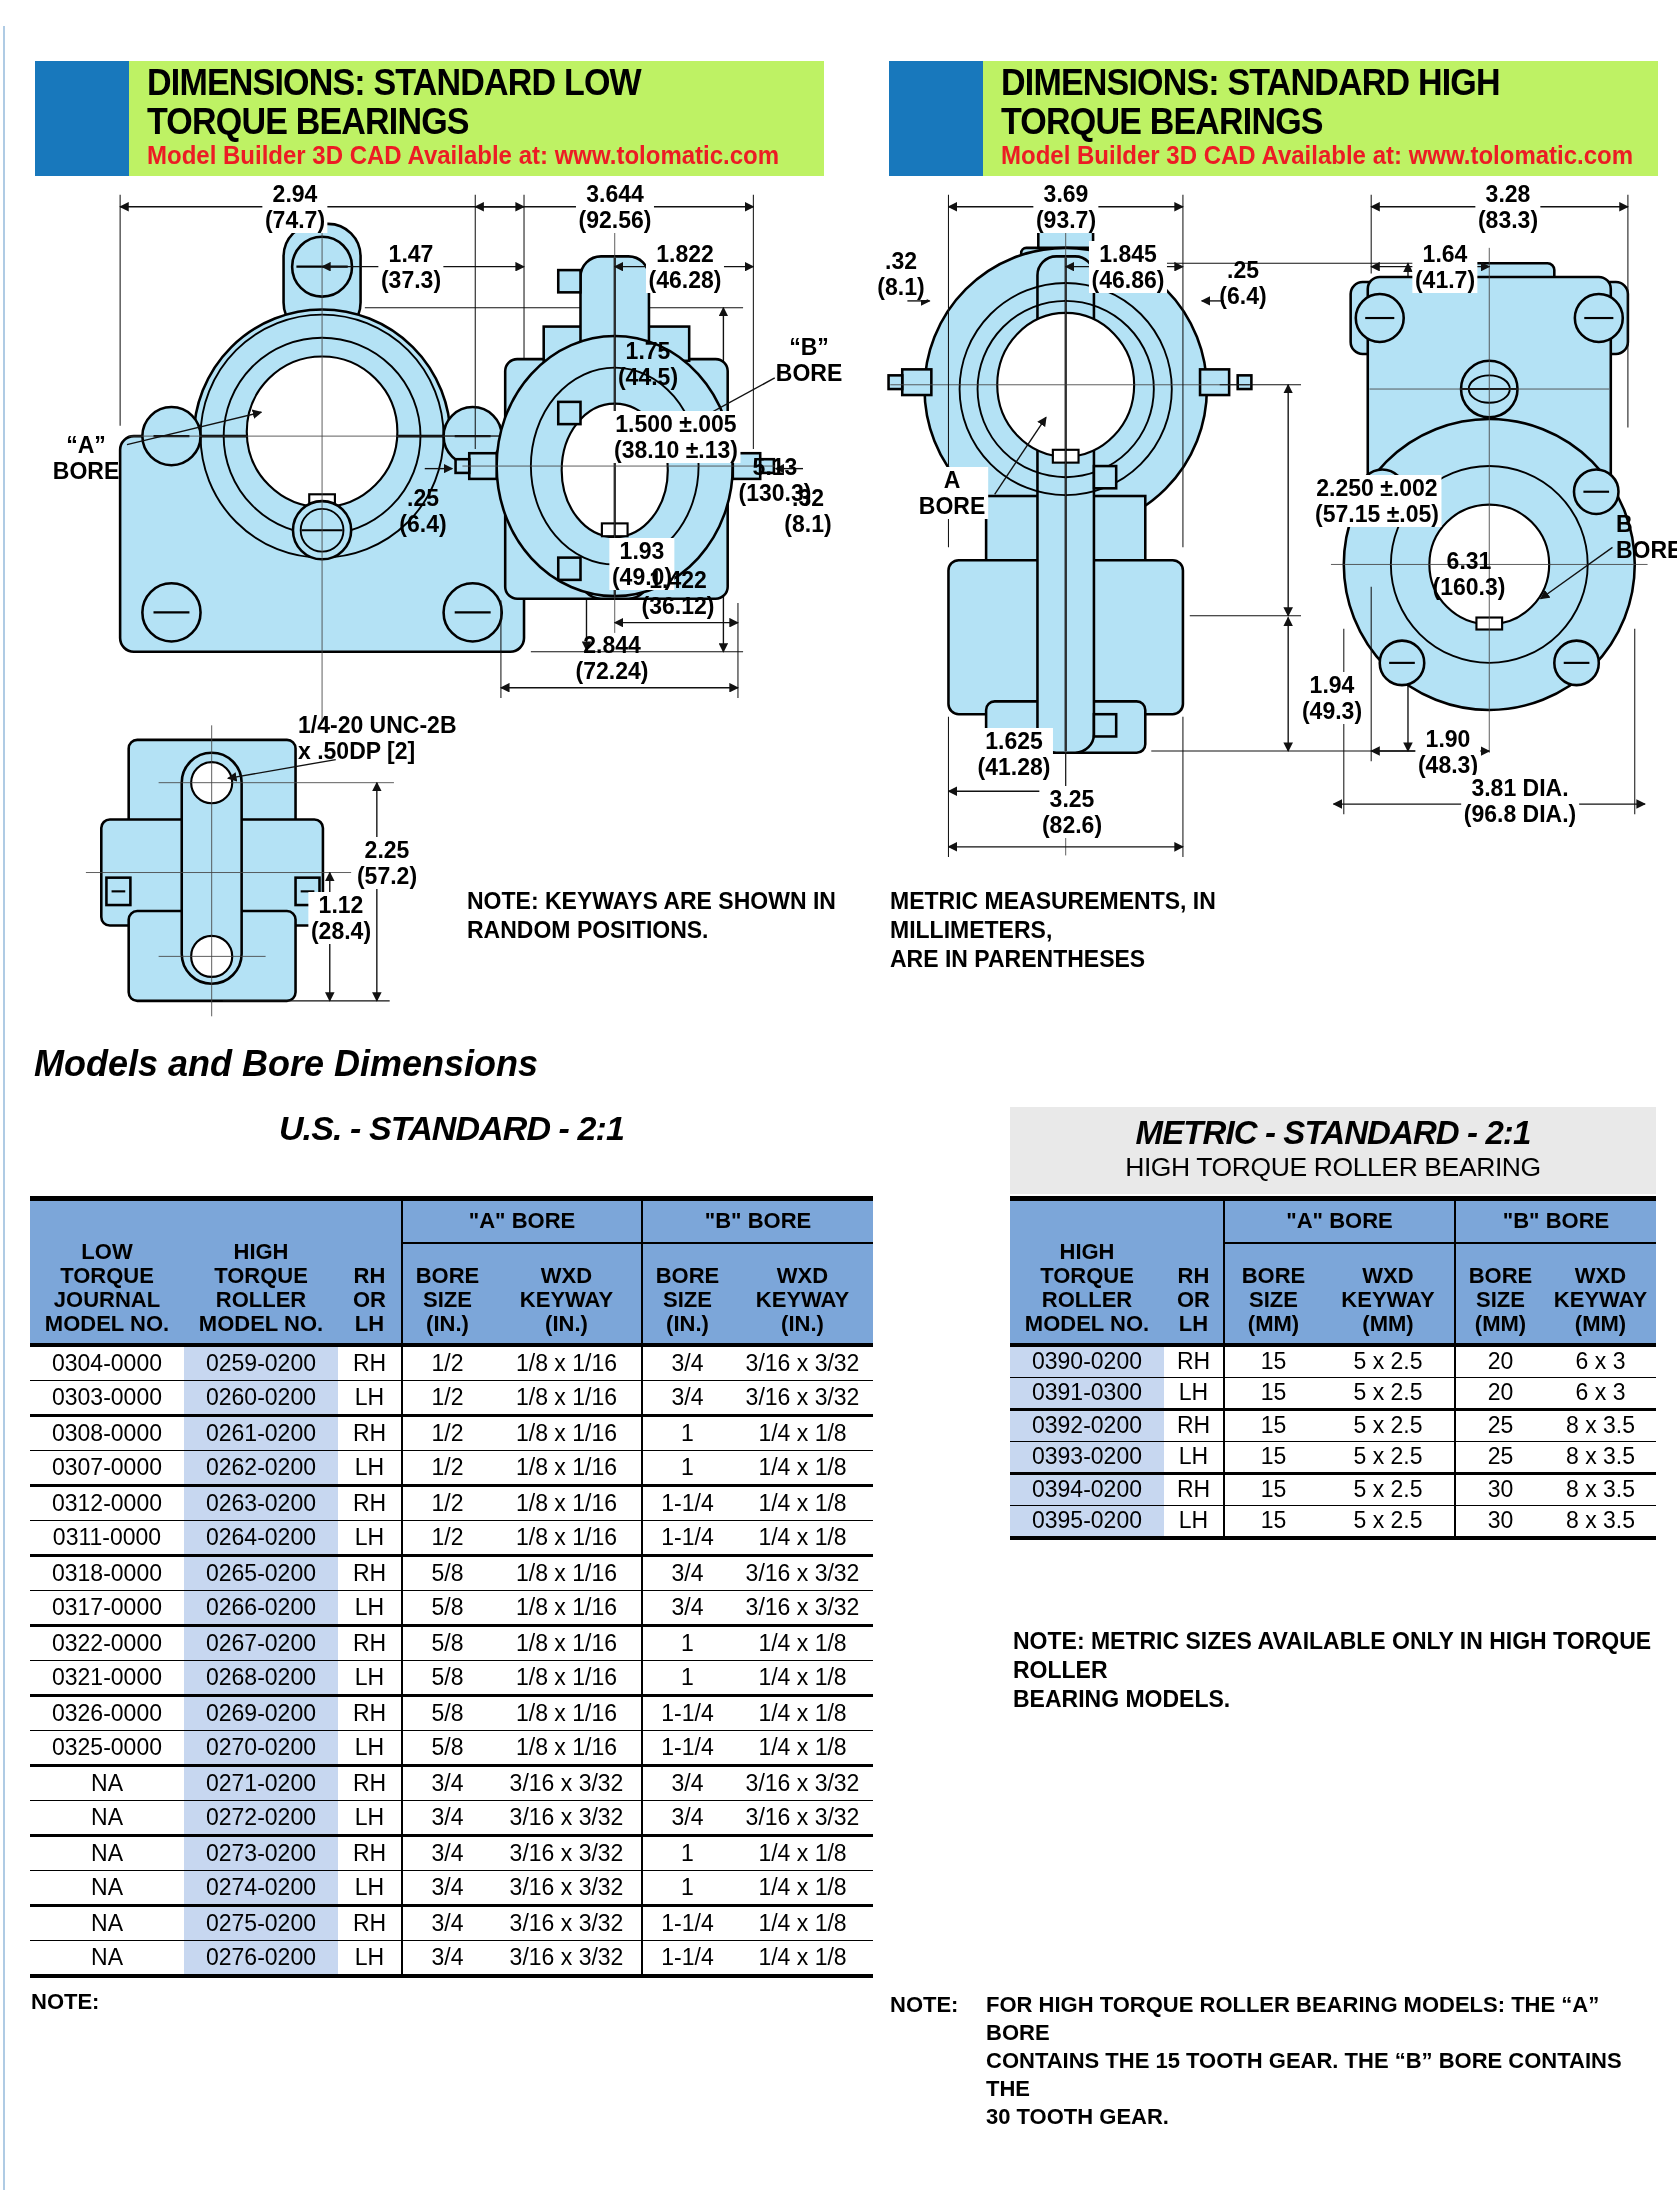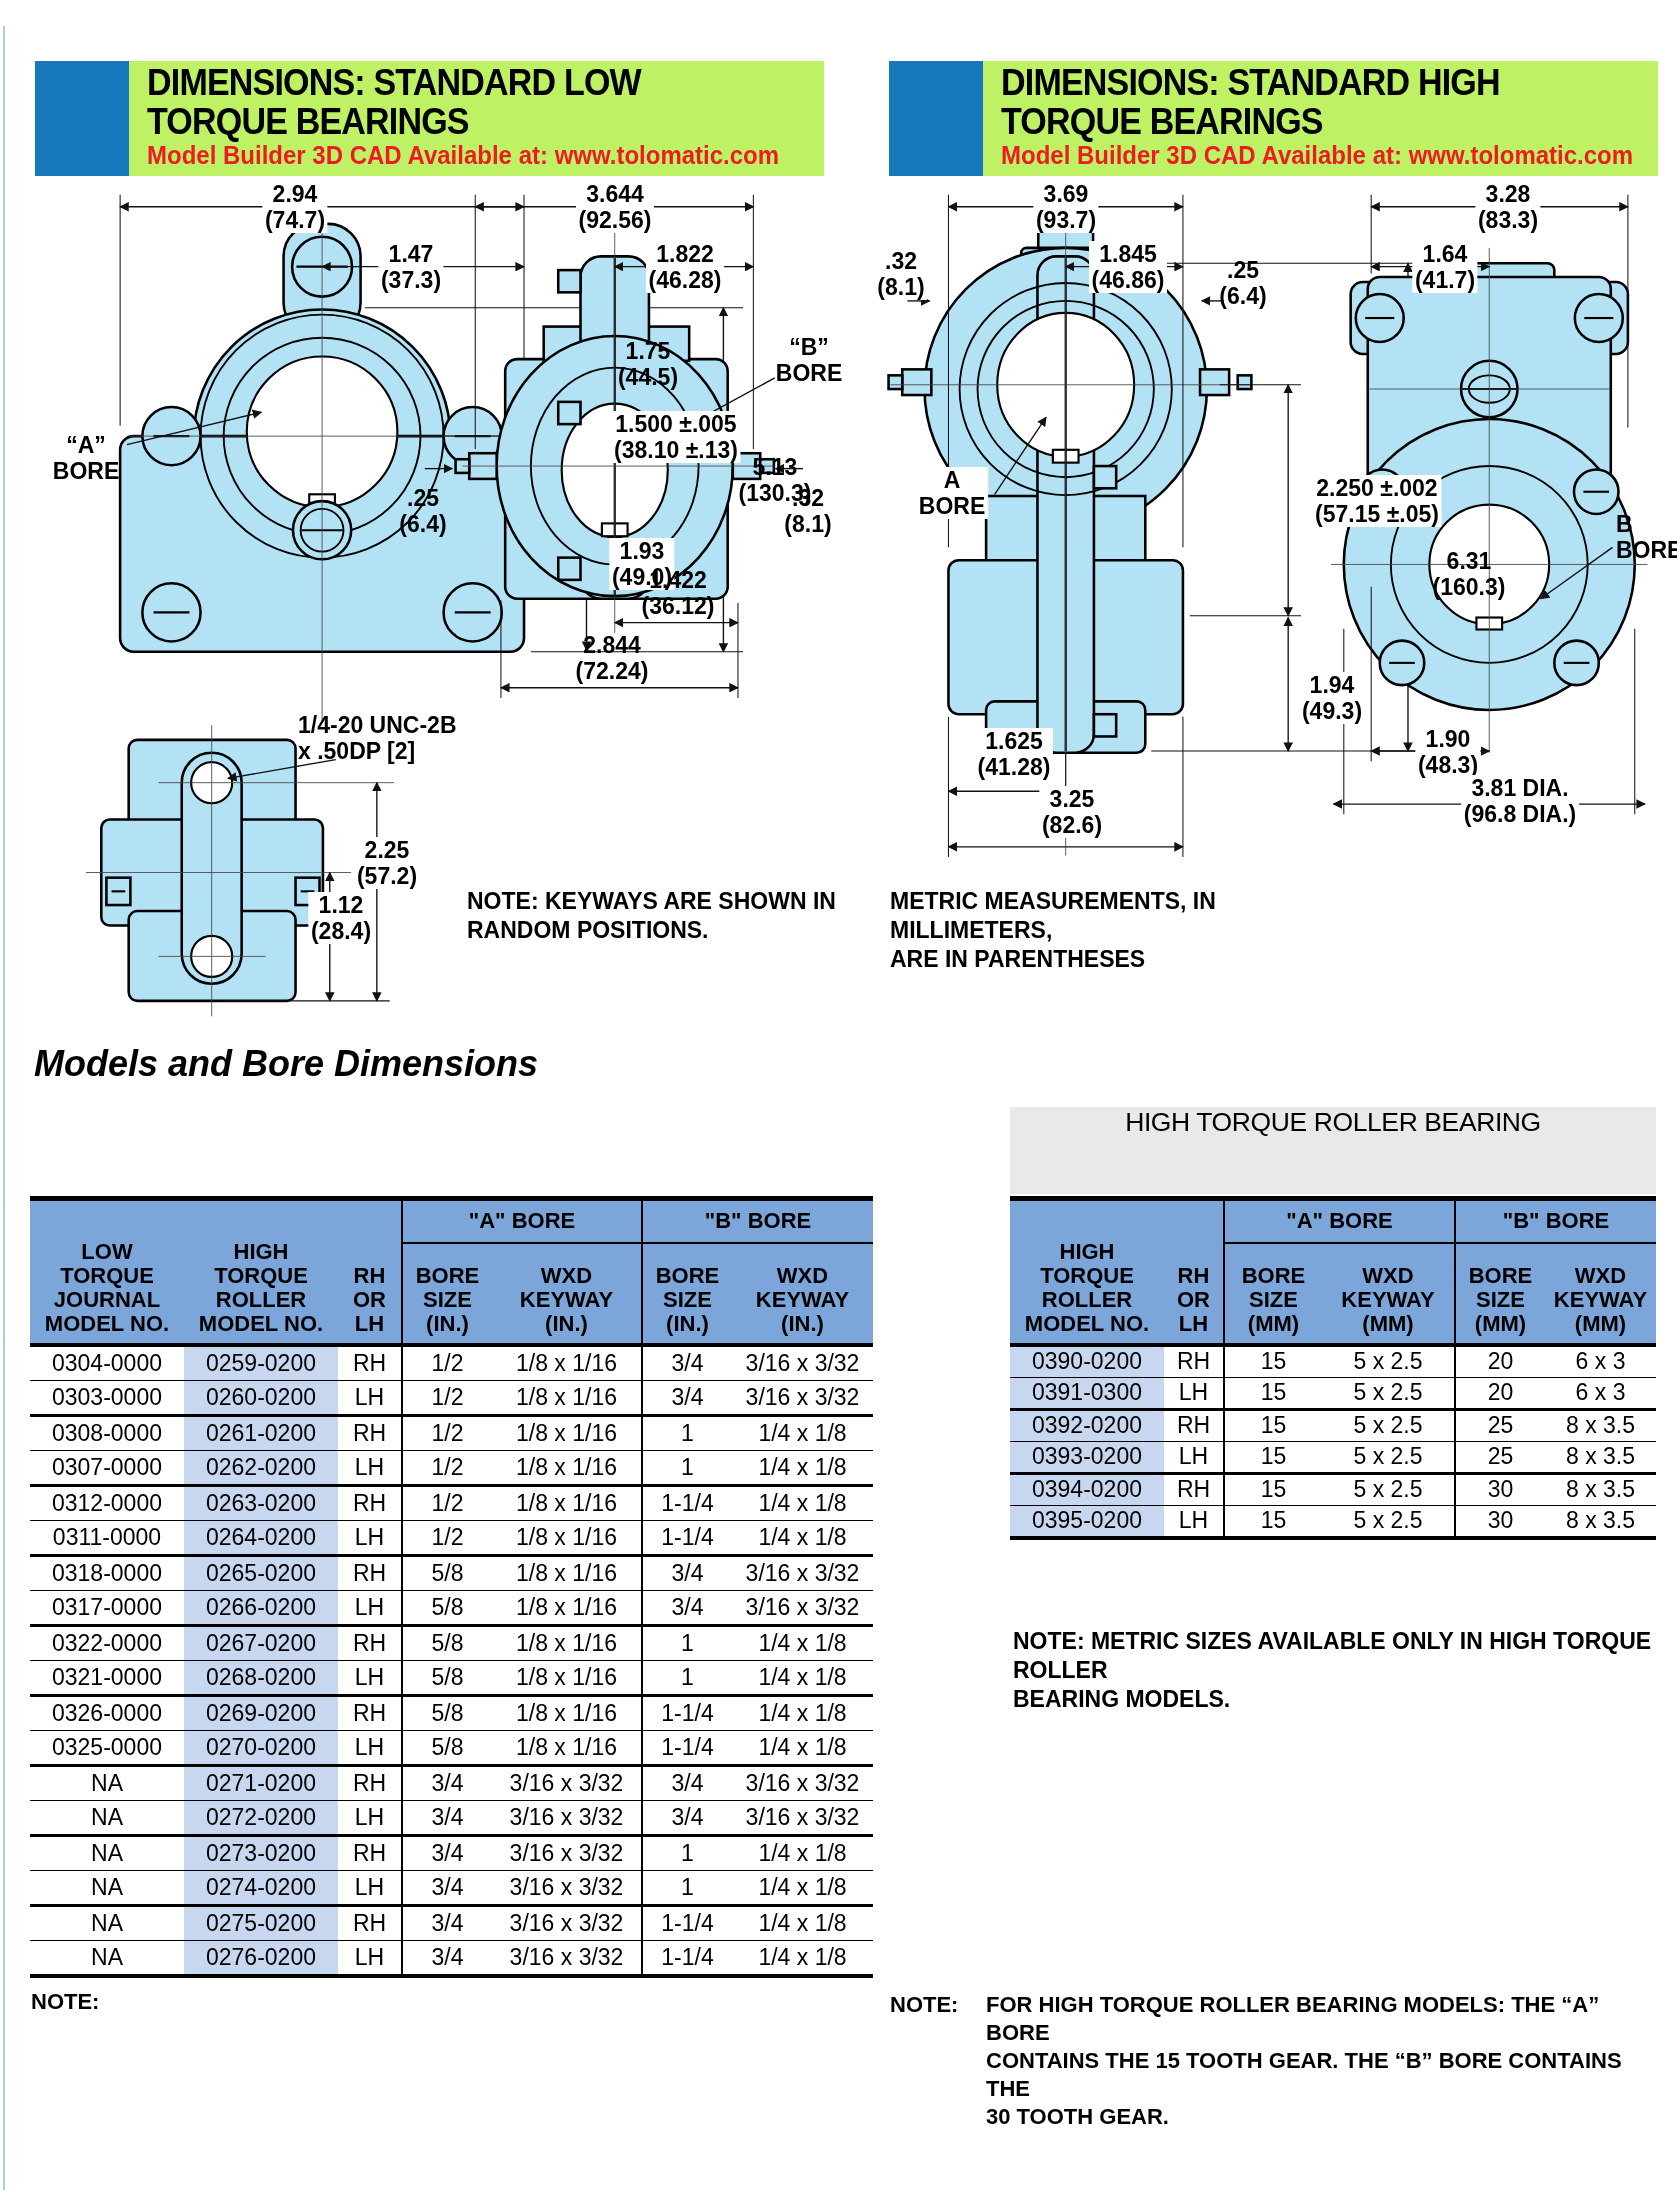--- a/index.html
+++ b/index.html
@@ -396,20 +396,21 @@
   </div>
 
 <div class="note" style="left:467px;top:887px;width:377px">NOTE: KEYWAYS ARE SHOWN IN
 RANDOM POSITIONS.</div>
 <div class="note" style="left:890px;top:887px;width:479px">METRIC MEASUREMENTS, IN MILLIMETERS,
 ARE IN PARENTHESES</div>
 
 <div class="heading">Models and Bore Dimensions</div>
 
 <div class="ttl-blk" style="left:30px;top:1109px;width:843px">
+  <div class="t1">U.S. - STANDARD  - 2:1</div>
 </div>
 <table class="dtable us" style="left:30px;top:1196px;width:843px">
   <colgroup>
     <col style="width:154px">
       <col style="width:154px;background:#C7D7F0">
       <col style="width:64px">
     <col style="width:90px">
       <col style="width:150px">
       <col style="width:90px">
       <col style="width:141px">
@@ -605,20 +606,21 @@
         <td>LH</td>
         <td class="vl">3/4</td>
         <td>3/16 x 3/32</td>
         <td class="vl">1-1/4</td>
         <td>1/4 x 1/8</td>
       </tr>
     </tbody>
 </table>
 
 <div class="met-band">
+  <div class="t1">METRIC - STANDARD - 2:1</div>
   <div class="t2">HIGH TORQUE ROLLER BEARING</div>
 </div>
 <table class="dtable met" style="left:1010px;top:1196px;width:646px">
   <colgroup>
     <col style="width:154px;background:#C7D7F0">
       <col style="width:60px">
     <col style="width:98px">
       <col style="width:133px">
       <col style="width:90px">
       <col style="width:111px">

